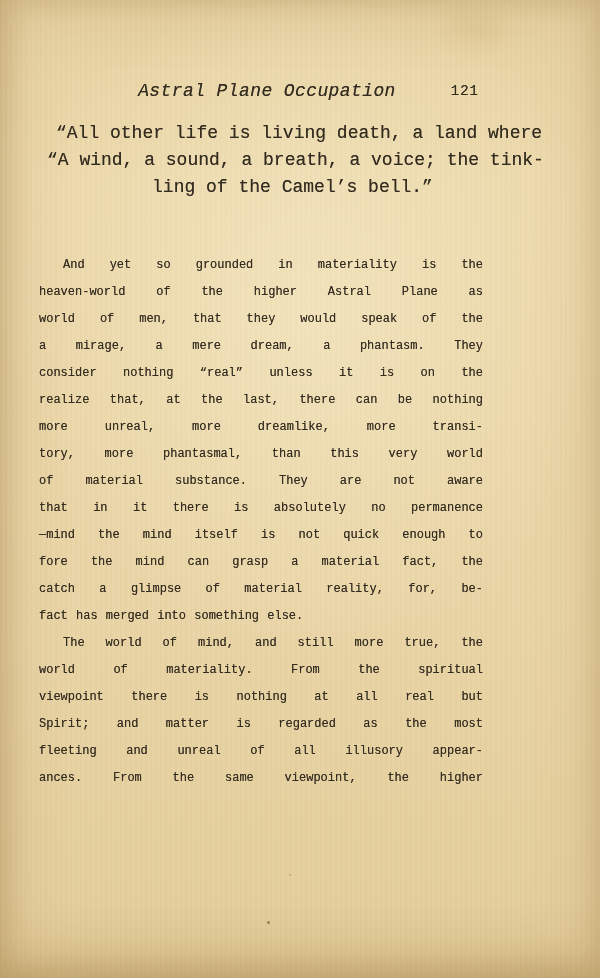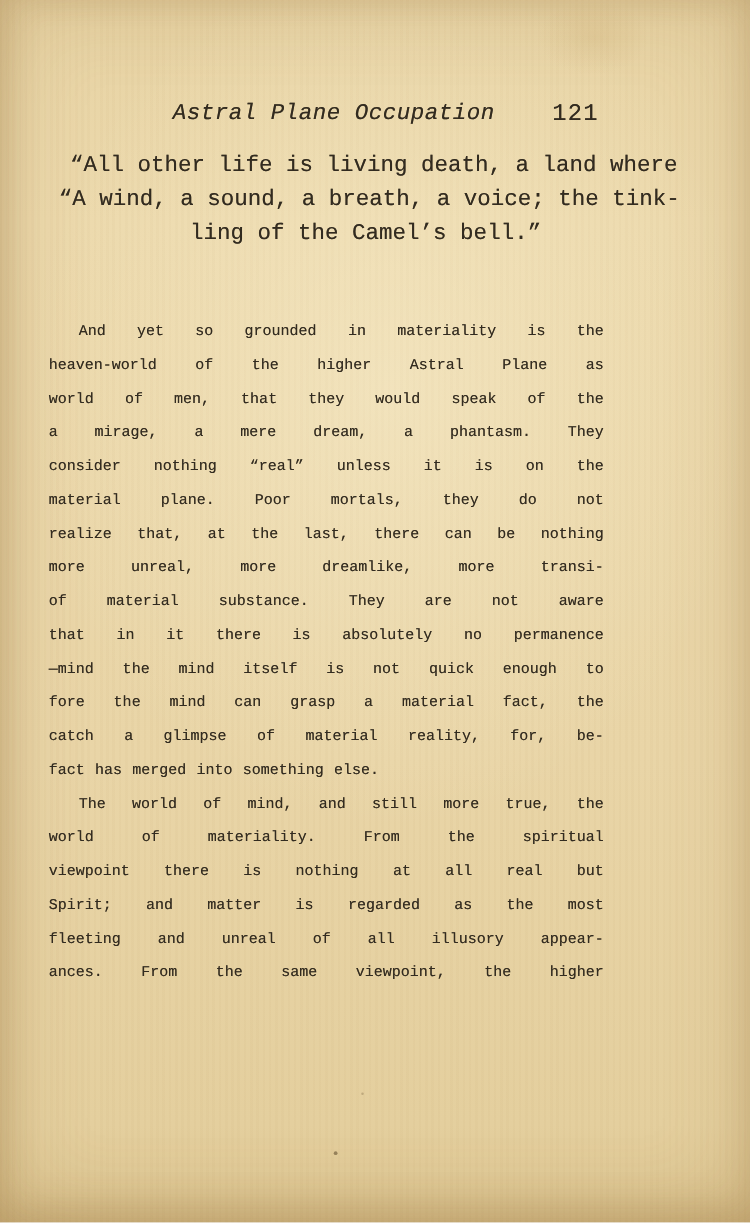--- a/index.html
+++ b/index.html
@@ -42,21 +42,21 @@
     text-align: center;
     font-style: italic;
     font-size: 18px;
     letter-spacing: 0.4px;
     text-shadow: 0 0 0.5px rgba(45,35,20,0.65);
   }
   .header-pagenum {
     position: absolute;
     top: 0;
     right: 4px;
-    font-size: 19px;
+    font-size: 14px;
     letter-spacing: 1px;
     text-shadow: 0 0 0.5px rgba(45,35,20,0.65);
   }
 
   
   .verse {
     position: absolute;
     top: 120px;
     left: 47px;
     width: 470px;
@@ -127,23 +127,23 @@
     <div class="vline v3">ling of the Camel’s bell.”</div>
   </div>
 
   <div class="body-text">
 
     <div class="bline first">And yet so grounded in materiality is the</div>
     <div class="bline">heaven-world of the higher Astral Plane as</div>
     <div class="bline">world of men, that they would speak of the</div>
     <div class="bline">a mirage, a mere dream, a phantasm.  They</div>
     <div class="bline">consider nothing “real” unless it is on the</div>
-    <div class="bline">material plane.  Poor mortals, they do not</div>
     <div class="bline">realize that, at the last, there can be nothing</div>
     <div class="bline">more unreal, more dreamlike, more transi-</div>
+    <div class="bline">tory, more phantasmal, than this very world</div>
     <div class="bline">of material substance.  They are not aware</div>
     <div class="bline">that in it there is absolutely no permanence</div>
     <div class="bline">—mind the mind itself is not quick enough to</div>
     <div class="bline">fore the mind can grasp a material fact, the</div>
     <div class="bline">catch a glimpse of material reality, for, be-</div>
     <div class="bline loose">fact has merged into something else.</div>
 
     <div class="bline first">The world of mind, and still more true, the</div>
     <div class="bline">world of materiality.  From the spiritual</div>
     <div class="bline">viewpoint there is nothing at all real but</div>

